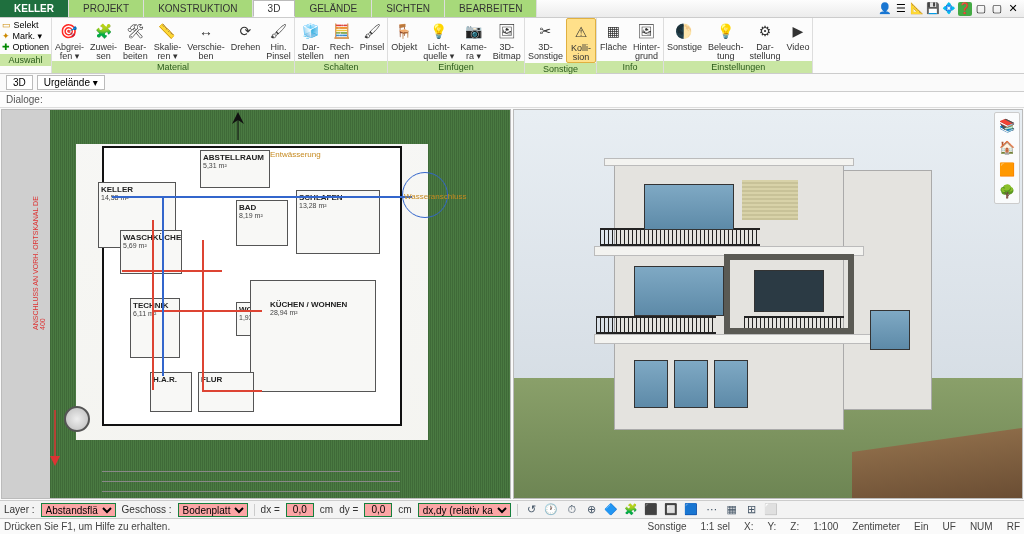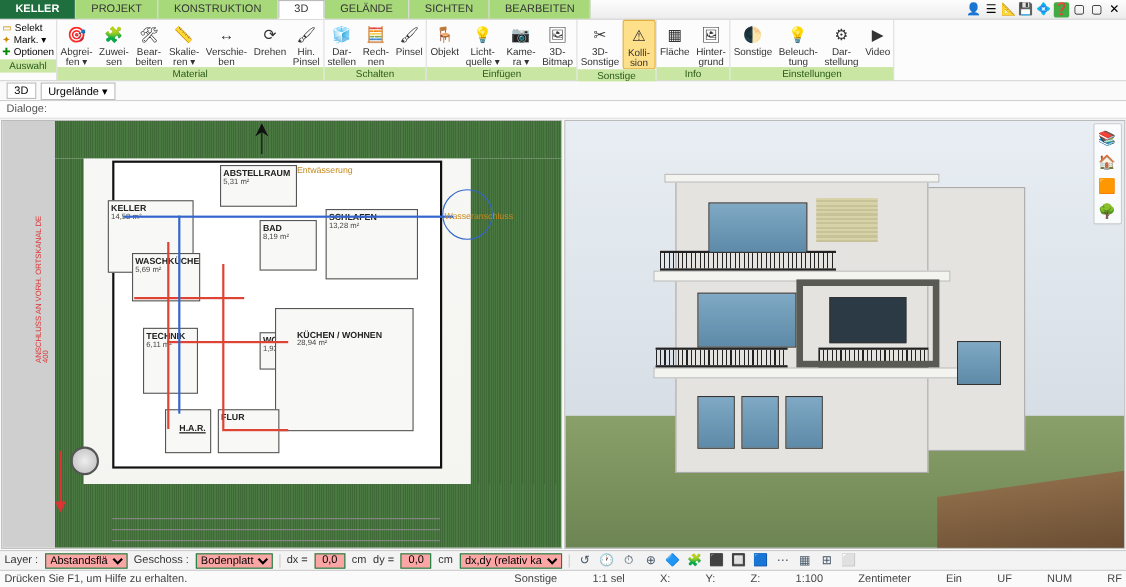--- a/index.html
+++ b/index.html
@@ -46,21 +46,21 @@
 .rail { position:absolute; background:repeating-linear-gradient(90deg,#222,#222 1px,transparent 1px,transparent 4px); height:18px; border-top:2px solid #222; border-bottom:2px solid #222;}
 .window { position:absolute; background:linear-gradient(#7fa9c4,#5d8aa8); border:1px solid #333;}
 .shade { position:absolute; background:repeating-linear-gradient(#d8d2a8,#d8d2a8 2px,#c8c298 2px,#c8c298 4px);}
 .side-toolbar { position:absolute; right:2px; top:2px; display:flex; flex-direction:column; gap:4px; background:rgba(255,255,255,0.8); padding:3px; border:1px solid #ccc; border-radius:2px;}
 .side-toolbar .ico { width:18px; height:18px; display:flex; align-items:center; justify-content:center; font-size:13px; cursor:pointer;}
 .bottom-toolbar { height:18px; display:flex; align-items:center; background:#f3f3f3; border-top:1px solid #ccc; padding:0 4px; gap:6px; font-size:10px; color:#333;}
 .bottom-toolbar .sep { width:1px; height:12px; background:#ccc;}
 .bottom-toolbar select, .bottom-toolbar input { font-size:10px; height:14px; border:1px solid #15803d; background:#fca5a5;}
 .bottom-toolbar input { width:28px; text-align:center;}
 .bottom-toolbar .ico { width:16px; height:16px; display:flex; align-items:center; justify-content:center; font-size:11px; cursor:pointer; color:#456;}
-.statusbar { height:16px; display:flex; align-items:center; background:#fafafa; border-top:1px solid #ccc; padding:0 4px; gap:32px; font-size:10px; color:#444;}
+.statusbar { height:16px; display:flex; align-items:center; background:#fafafa; border-top:1px solid #ccc; padding:0 4px; gap:14px; font-size:10px; color:#444;}
 .statusbar .spacer { flex:1;}
 .annot { position:absolute; font-size:8px; color:#c68a20;}
 .svg-fill { position:absolute; inset:0; }
 </style>
 </head>
 <body>
 
 <div class="tabs">
   <div class="tab file">KELLER</div>
   <div class="tab green">PROJEKT</div>
@@ -292,21 +292,21 @@
             <div class="ra">1,93 m²</div>
           </div>
           <div class="fp-room" style="left: 268px; top: 192px; width: 30px; height: 34px; padding: 2px;">
             <div class="rn">WF</div>
             <div class="ra">3,60 m²</div>
           </div>
           <div class="fp-room" style="left: 248px; top: 150px; width: 126px; height: 112px; padding: 19px; margin-top: 20px;">
             <div class="rn">KÜCHEN / WOHNEN</div>
             <div class="ra">28,94 m²</div>
           </div>
-          <div class="fp-room" style="left: 148px; top: 262px; width: 42px; height: 40px; padding: 12px; text-decoration: underline;">
+          <div class="fp-room" style="left: 148px; top: 262px; width: 42px; height: 40px; padding: 2px;">
             <div class="rn">H.A.R.</div>
             <div class="ra"></div>
           </div>
           <div class="fp-room" style="left: 196px; top: 262px; width: 56px; height: 40px; padding: 2px;">
             <div class="rn">FLUR</div>
             <div class="ra"></div>
           </div>
         </div>
 
       <div class="fp-line-red" style="left:150px;top:110px;width:2px;height:170px"></div>

